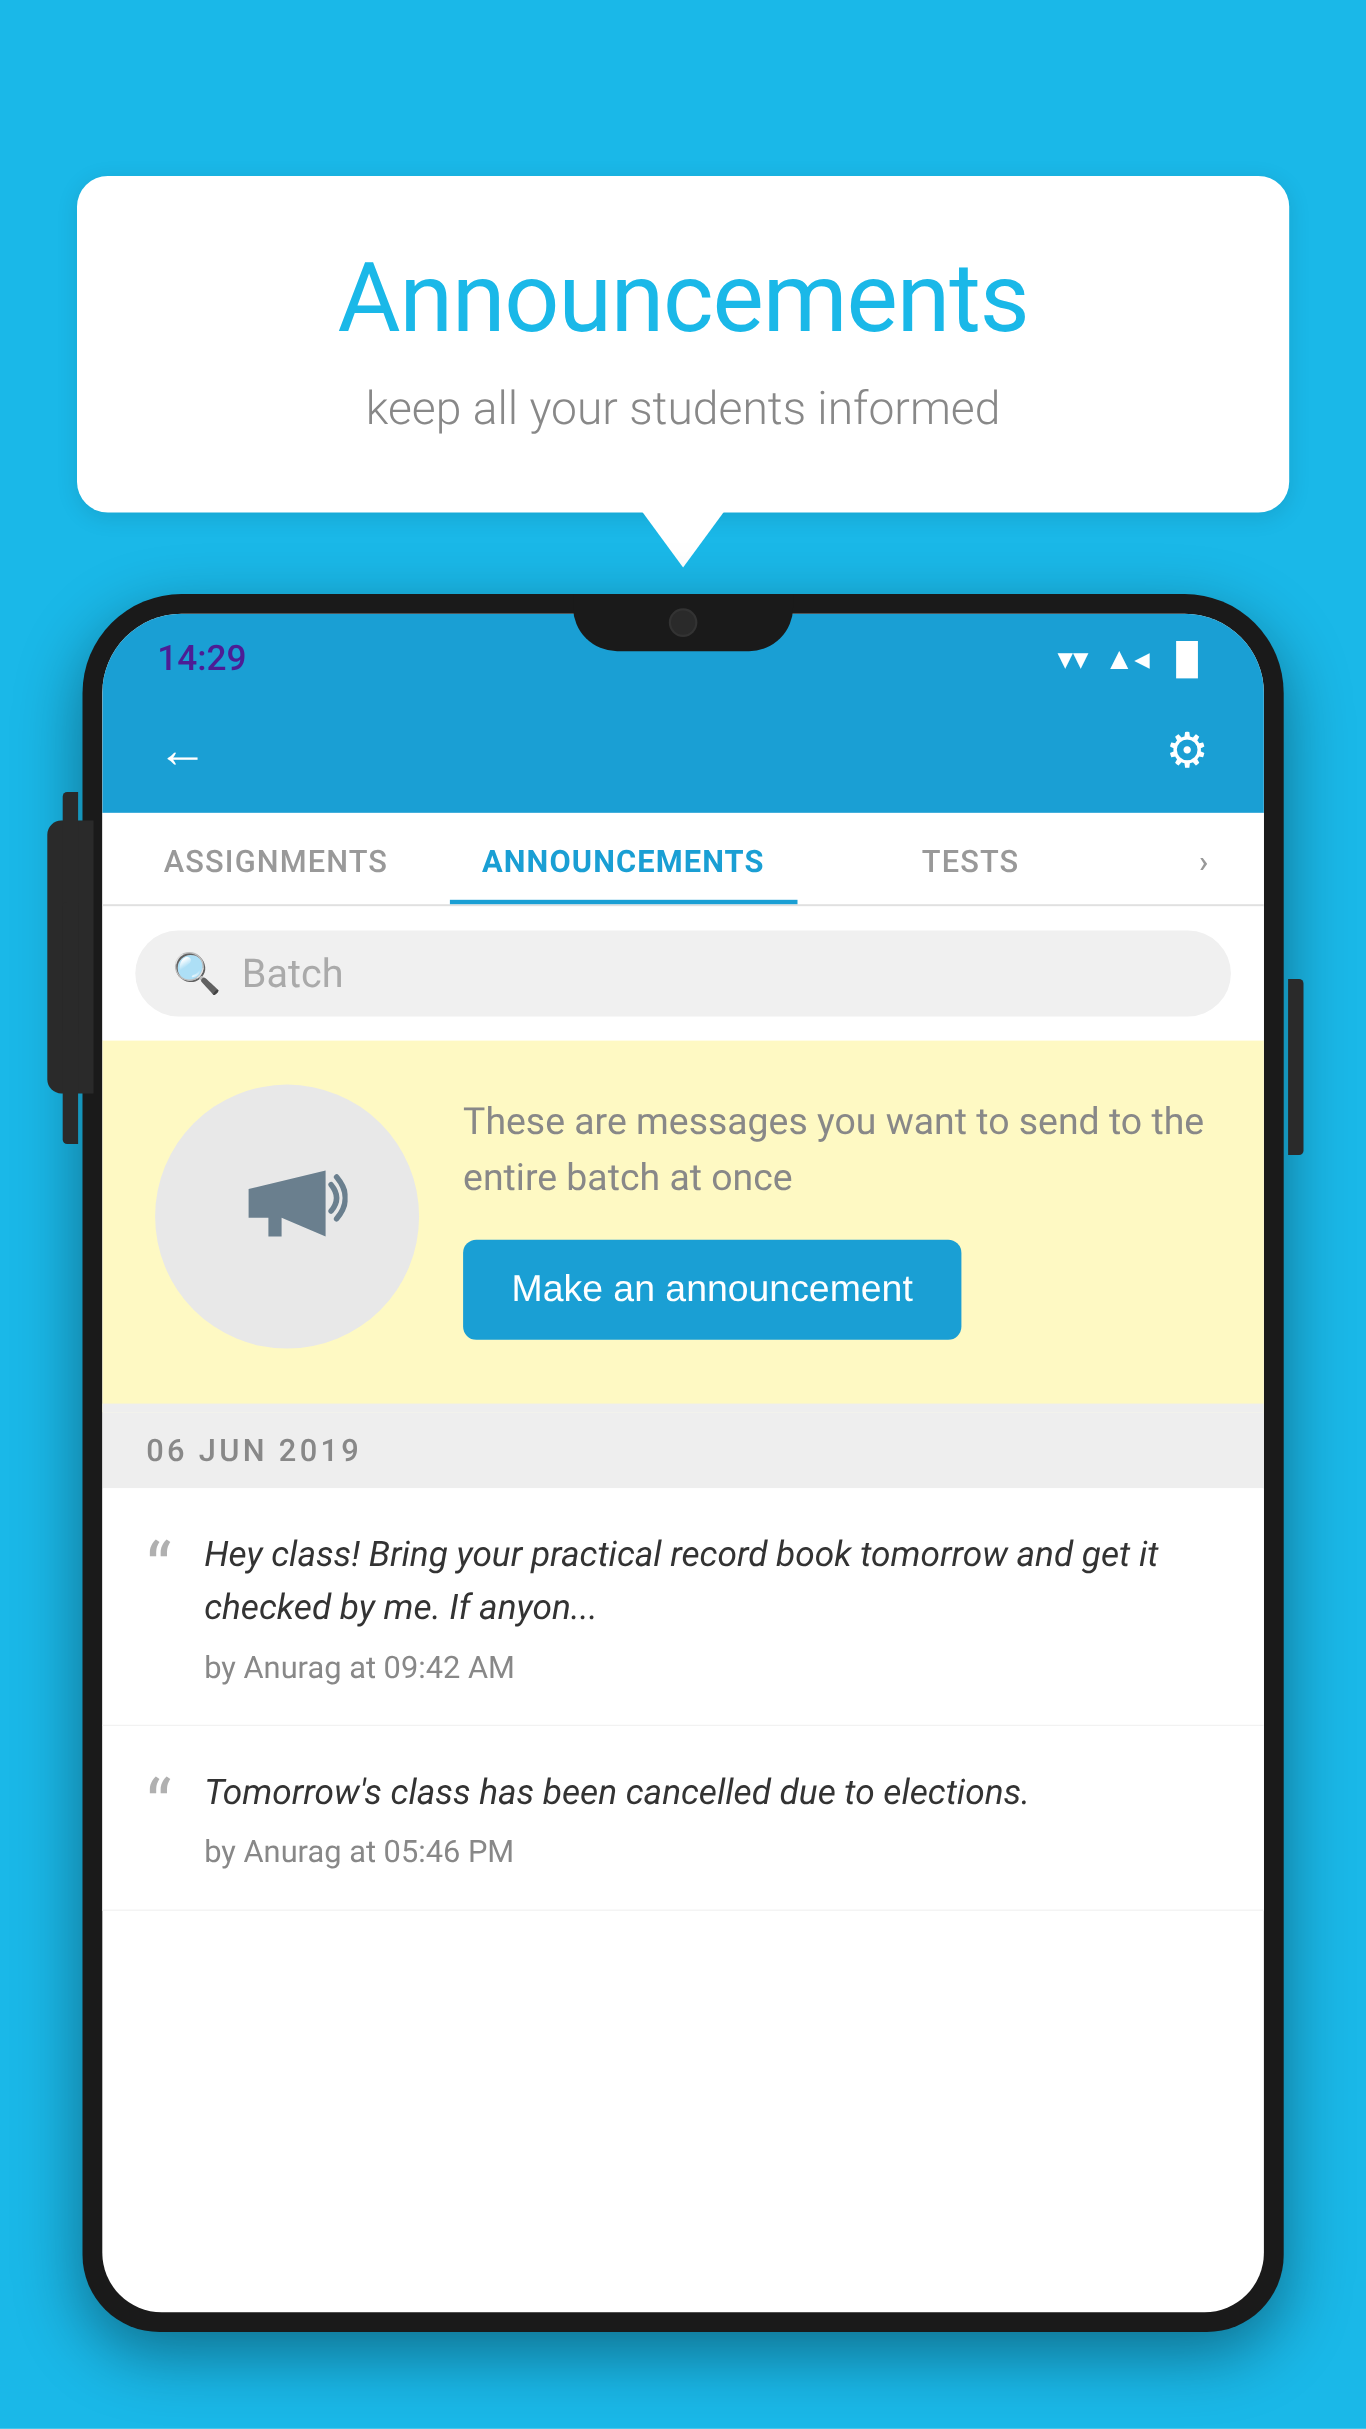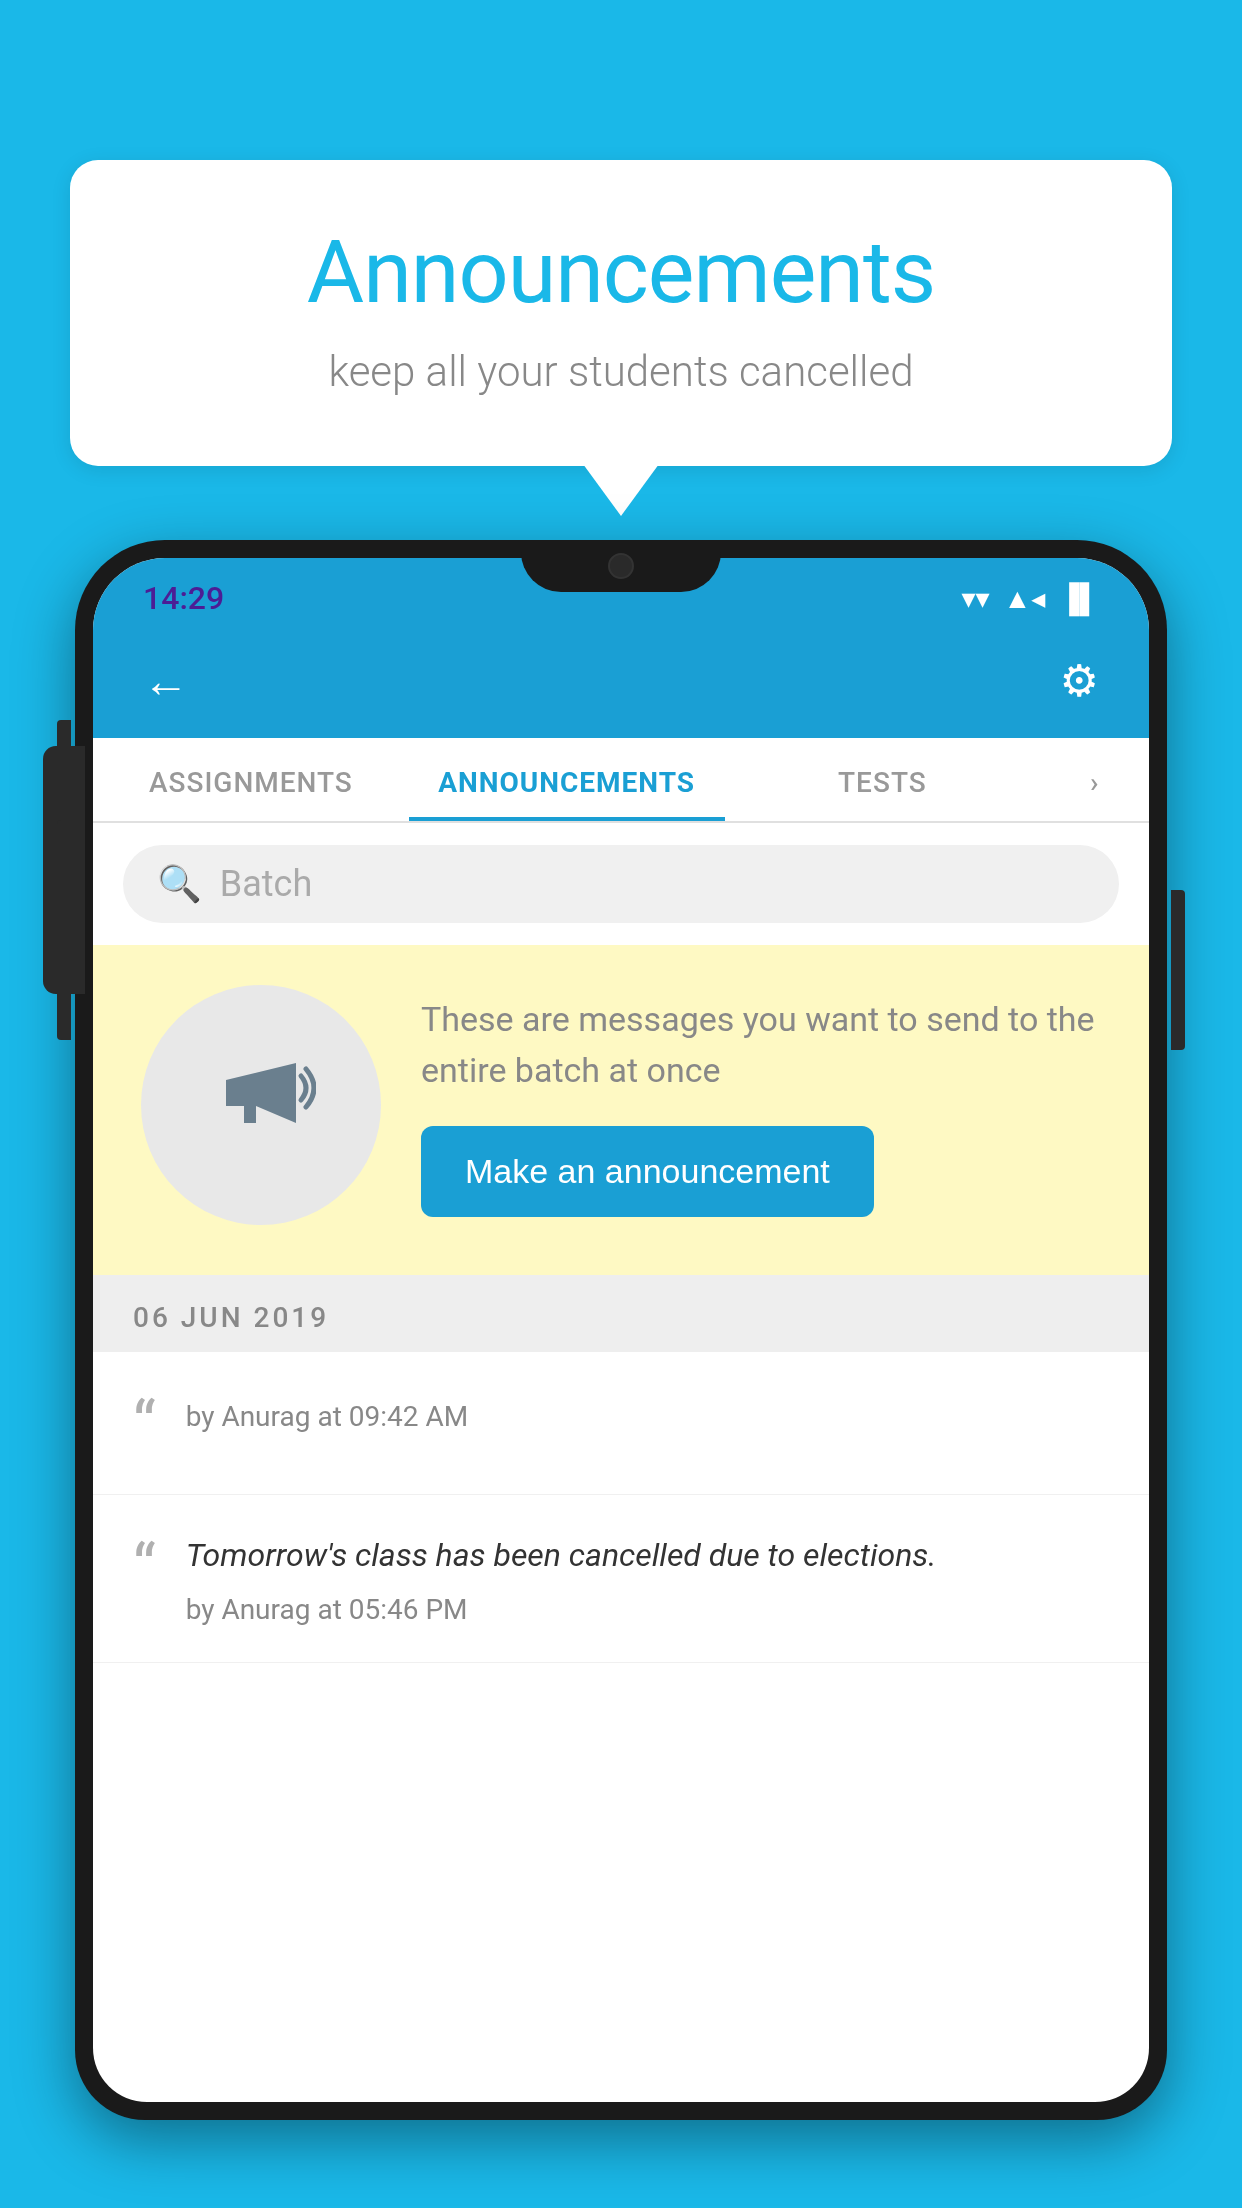--- a/index.html
+++ b/index.html
@@ -356,21 +356,21 @@
       font-size: 28px;
       margin-top: 12px;
     }
   </style>
 </head>
 <body>
 
 <div class="speech-bubble-container">
   <div class="speech-bubble">
     <div class="bubble-title">Announcements</div>
-    <div class="bubble-subtitle">keep all your students cancelled</div>
+    <div class="bubble-subtitle">keep all your students informed</div>
   </div>
 </div>
 
 <div class="phone-wrapper">
   <div class="phone-outer">
     <div class="notch">
       <div class="notch-camera"></div>
     </div>
     <div class="phone-screen">
 
@@ -428,20 +428,21 @@
         </div>
       </div>
 
       <div class="date-separator">
         <span class="date-label">06  JUN  2019</span>
       </div>
 
       <div class="announcement-item">
         <span class="quote-icon">“</span>
         <div class="announcement-content">
+          <div class="announcement-text">Hey class! Bring your practical record book tomorrow and get it checked by me. If anyon...</div>
           <div class="announcement-by">by Anurag at 09:42 AM</div>
         </div>
       </div>
 
 
       <div class="announcement-item">
         <span class="quote-icon">“</span>
         <div class="announcement-content">
           <div class="announcement-text">Tomorrow's class has been cancelled due to elections.</div>
           <div class="announcement-by">by Anurag at 05:46 PM</div>

